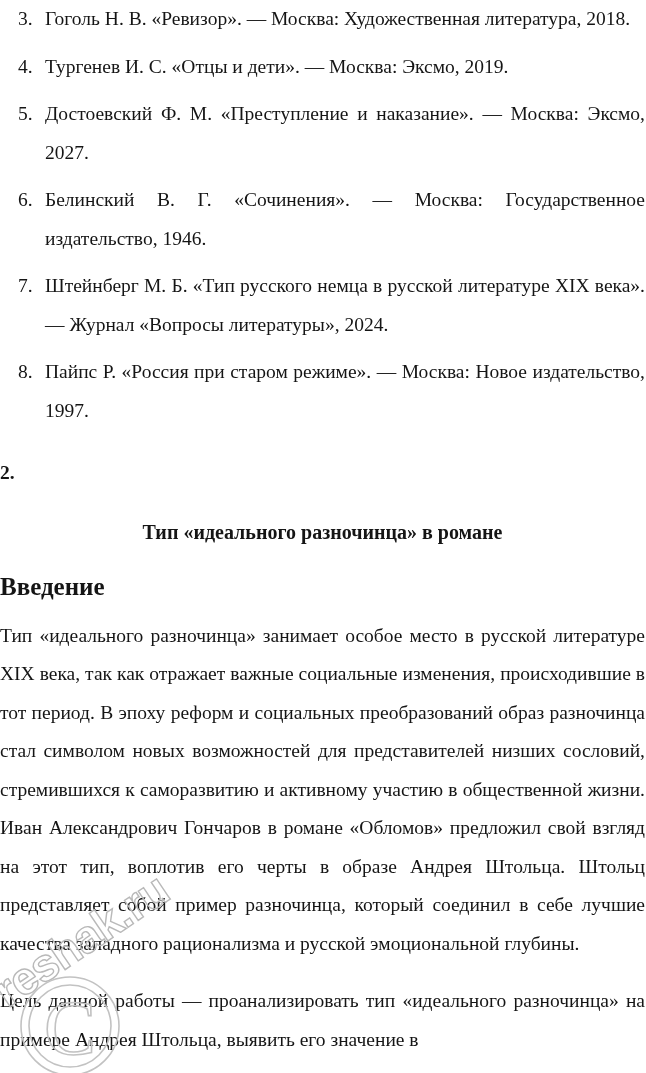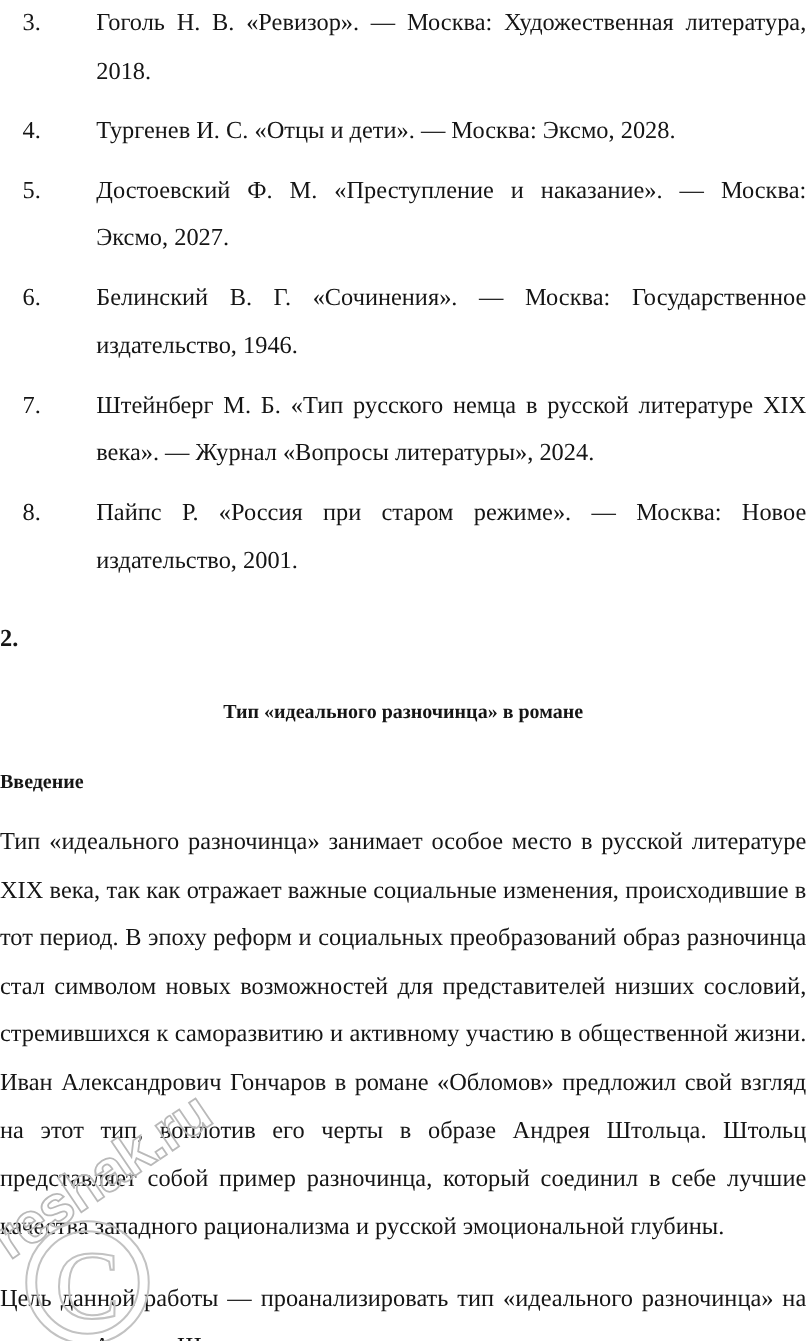--- a/index.html
+++ b/index.html
@@ -50,48 +50,47 @@
     position: absolute;
     left: 18px;
     top: 0;
     width: 30px;
     text-align: left;
     font-size: 19.5px;
     line-height: 38.5px;
   }
   .biblio-text {
     display: block;
-    margin-left: 32px;
   }
 
   
   .section-number {
     font-size: 19.5px;
     line-height: 38.5px;
     font-weight: bold;
     margin-top: 24px;
     text-align: left;
   }
 
   
   .doc-title {
     text-align: center;
     font-weight: bold;
-    font-size: 16px;
+    font-size: 20px;
     line-height: 38.5px;
     margin-top: 20px;
   }
   .doc-title-line {
     display: block;
   }
 
   
   .section-heading {
     font-weight: bold;
-    font-size: 16px;
+    font-size: 25px;
     line-height: 38.5px;
     margin-top: 17px;
     text-align: left;
   }
 
   
   .body-para {
     font-size: 19.5px;
     line-height: 38.5px;
     text-align: justify;
@@ -147,37 +146,37 @@
 
   <div class="content">
 
     <ol class="biblio">
       <li class="biblio-item">
         <span class="biblio-num">3.</span>
         <span class="biblio-text">Гоголь Н. В. «Ревизор». — Москва: Художественная литература, 2018.</span>
       </li>
       <li class="biblio-item">
         <span class="biblio-num">4.</span>
-        <span class="biblio-text">Тургенев И. С. «Отцы и дети». — Москва: Эксмо, 2028.</span>
+        <span class="biblio-text">Тургенев И. С. «Отцы и дети». — Москва: Эксмо, 2019.</span>
       </li>
       <li class="biblio-item">
         <span class="biblio-num">5.</span>
         <span class="biblio-text">Достоевский Ф. М. «Преступление и наказание». — Москва: Эксмо, 2027.</span>
       </li>
       <li class="biblio-item">
         <span class="biblio-num">6.</span>
         <span class="biblio-text">Белинский В. Г. «Сочинения». — Москва: Государственное издательство, 1946.</span>
       </li>
       <li class="biblio-item">
         <span class="biblio-num">7.</span>
         <span class="biblio-text">Штейнберг М. Б. «Тип русского немца в русской литературе XIX века». — Журнал «Вопросы литературы», 2024.</span>
       </li>
       <li class="biblio-item">
         <span class="biblio-num">8.</span>
-        <span class="biblio-text">Пайпс Р. «Россия при старом режиме». — Москва: Новое издательство, 2001.</span>
+        <span class="biblio-text">Пайпс Р. «Россия при старом режиме». — Москва: Новое издательство, 1997.</span>
       </li>
     </ol>
 
     <div class="section-number">2.</div>
 
     <div class="doc-title">
       <span class="doc-title-line">Тип «идеального разночинца» в романе</span>
     </div>
 
     <div class="section-heading">Введение</div>

